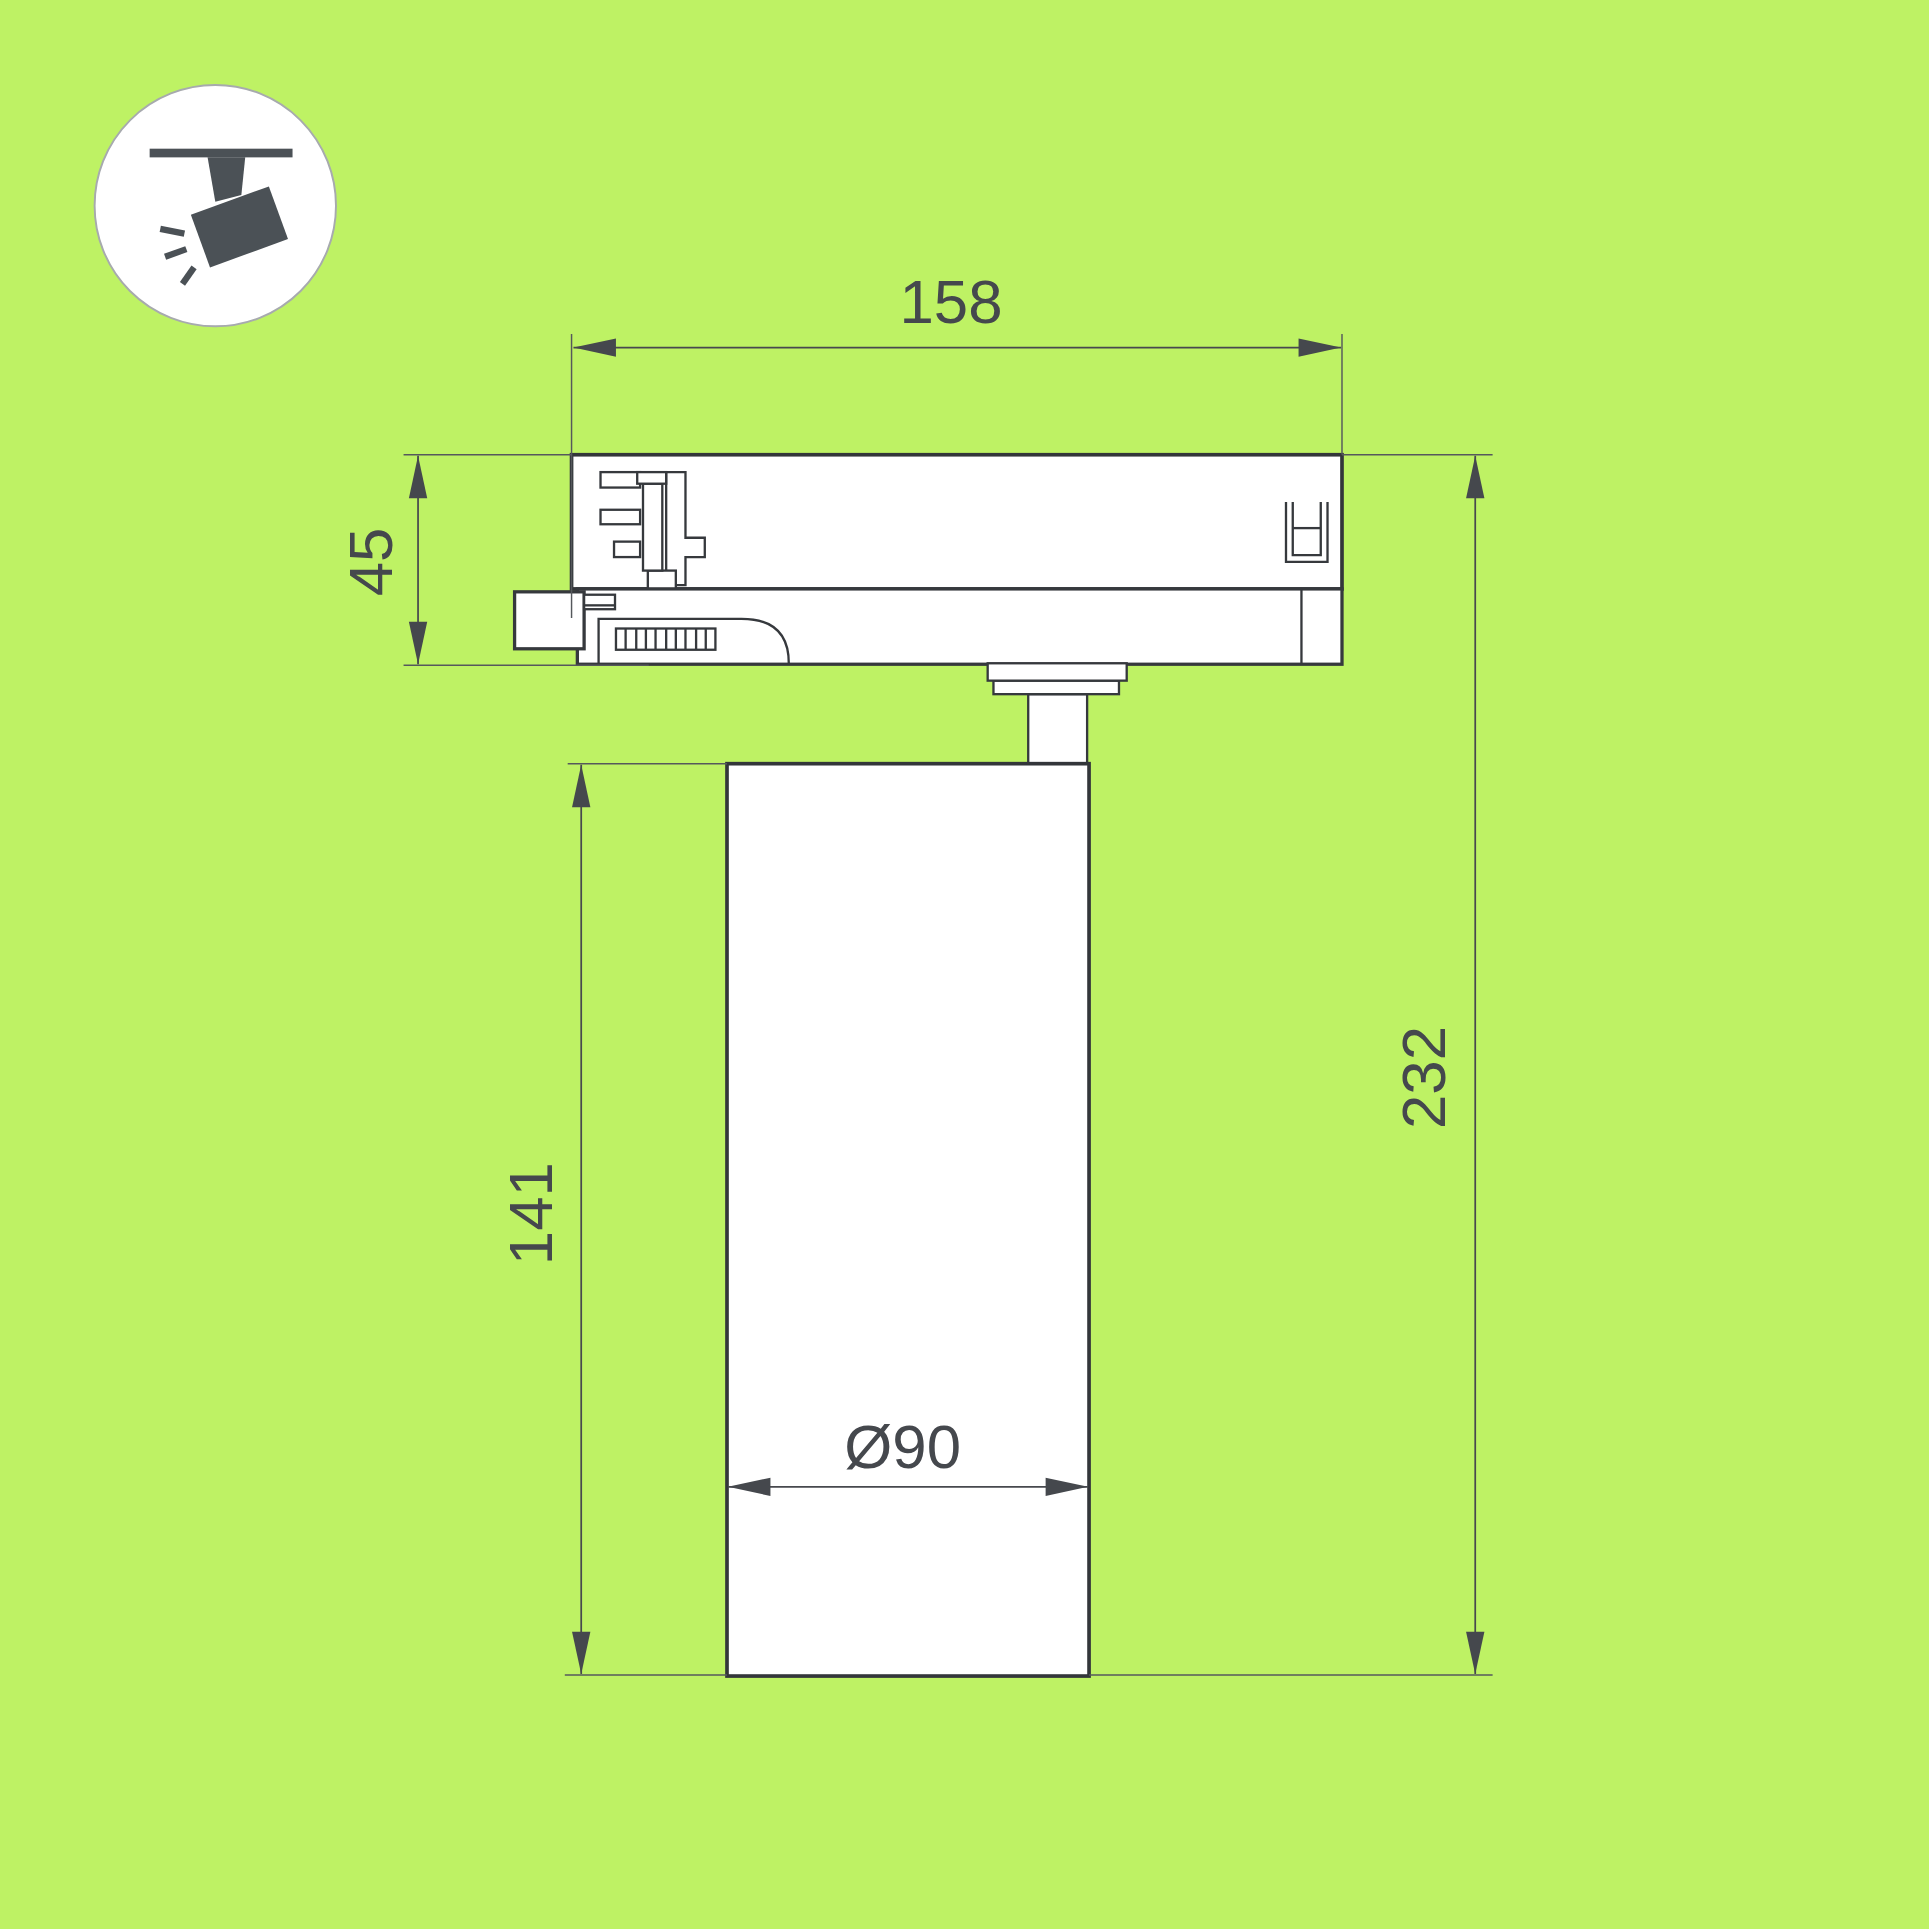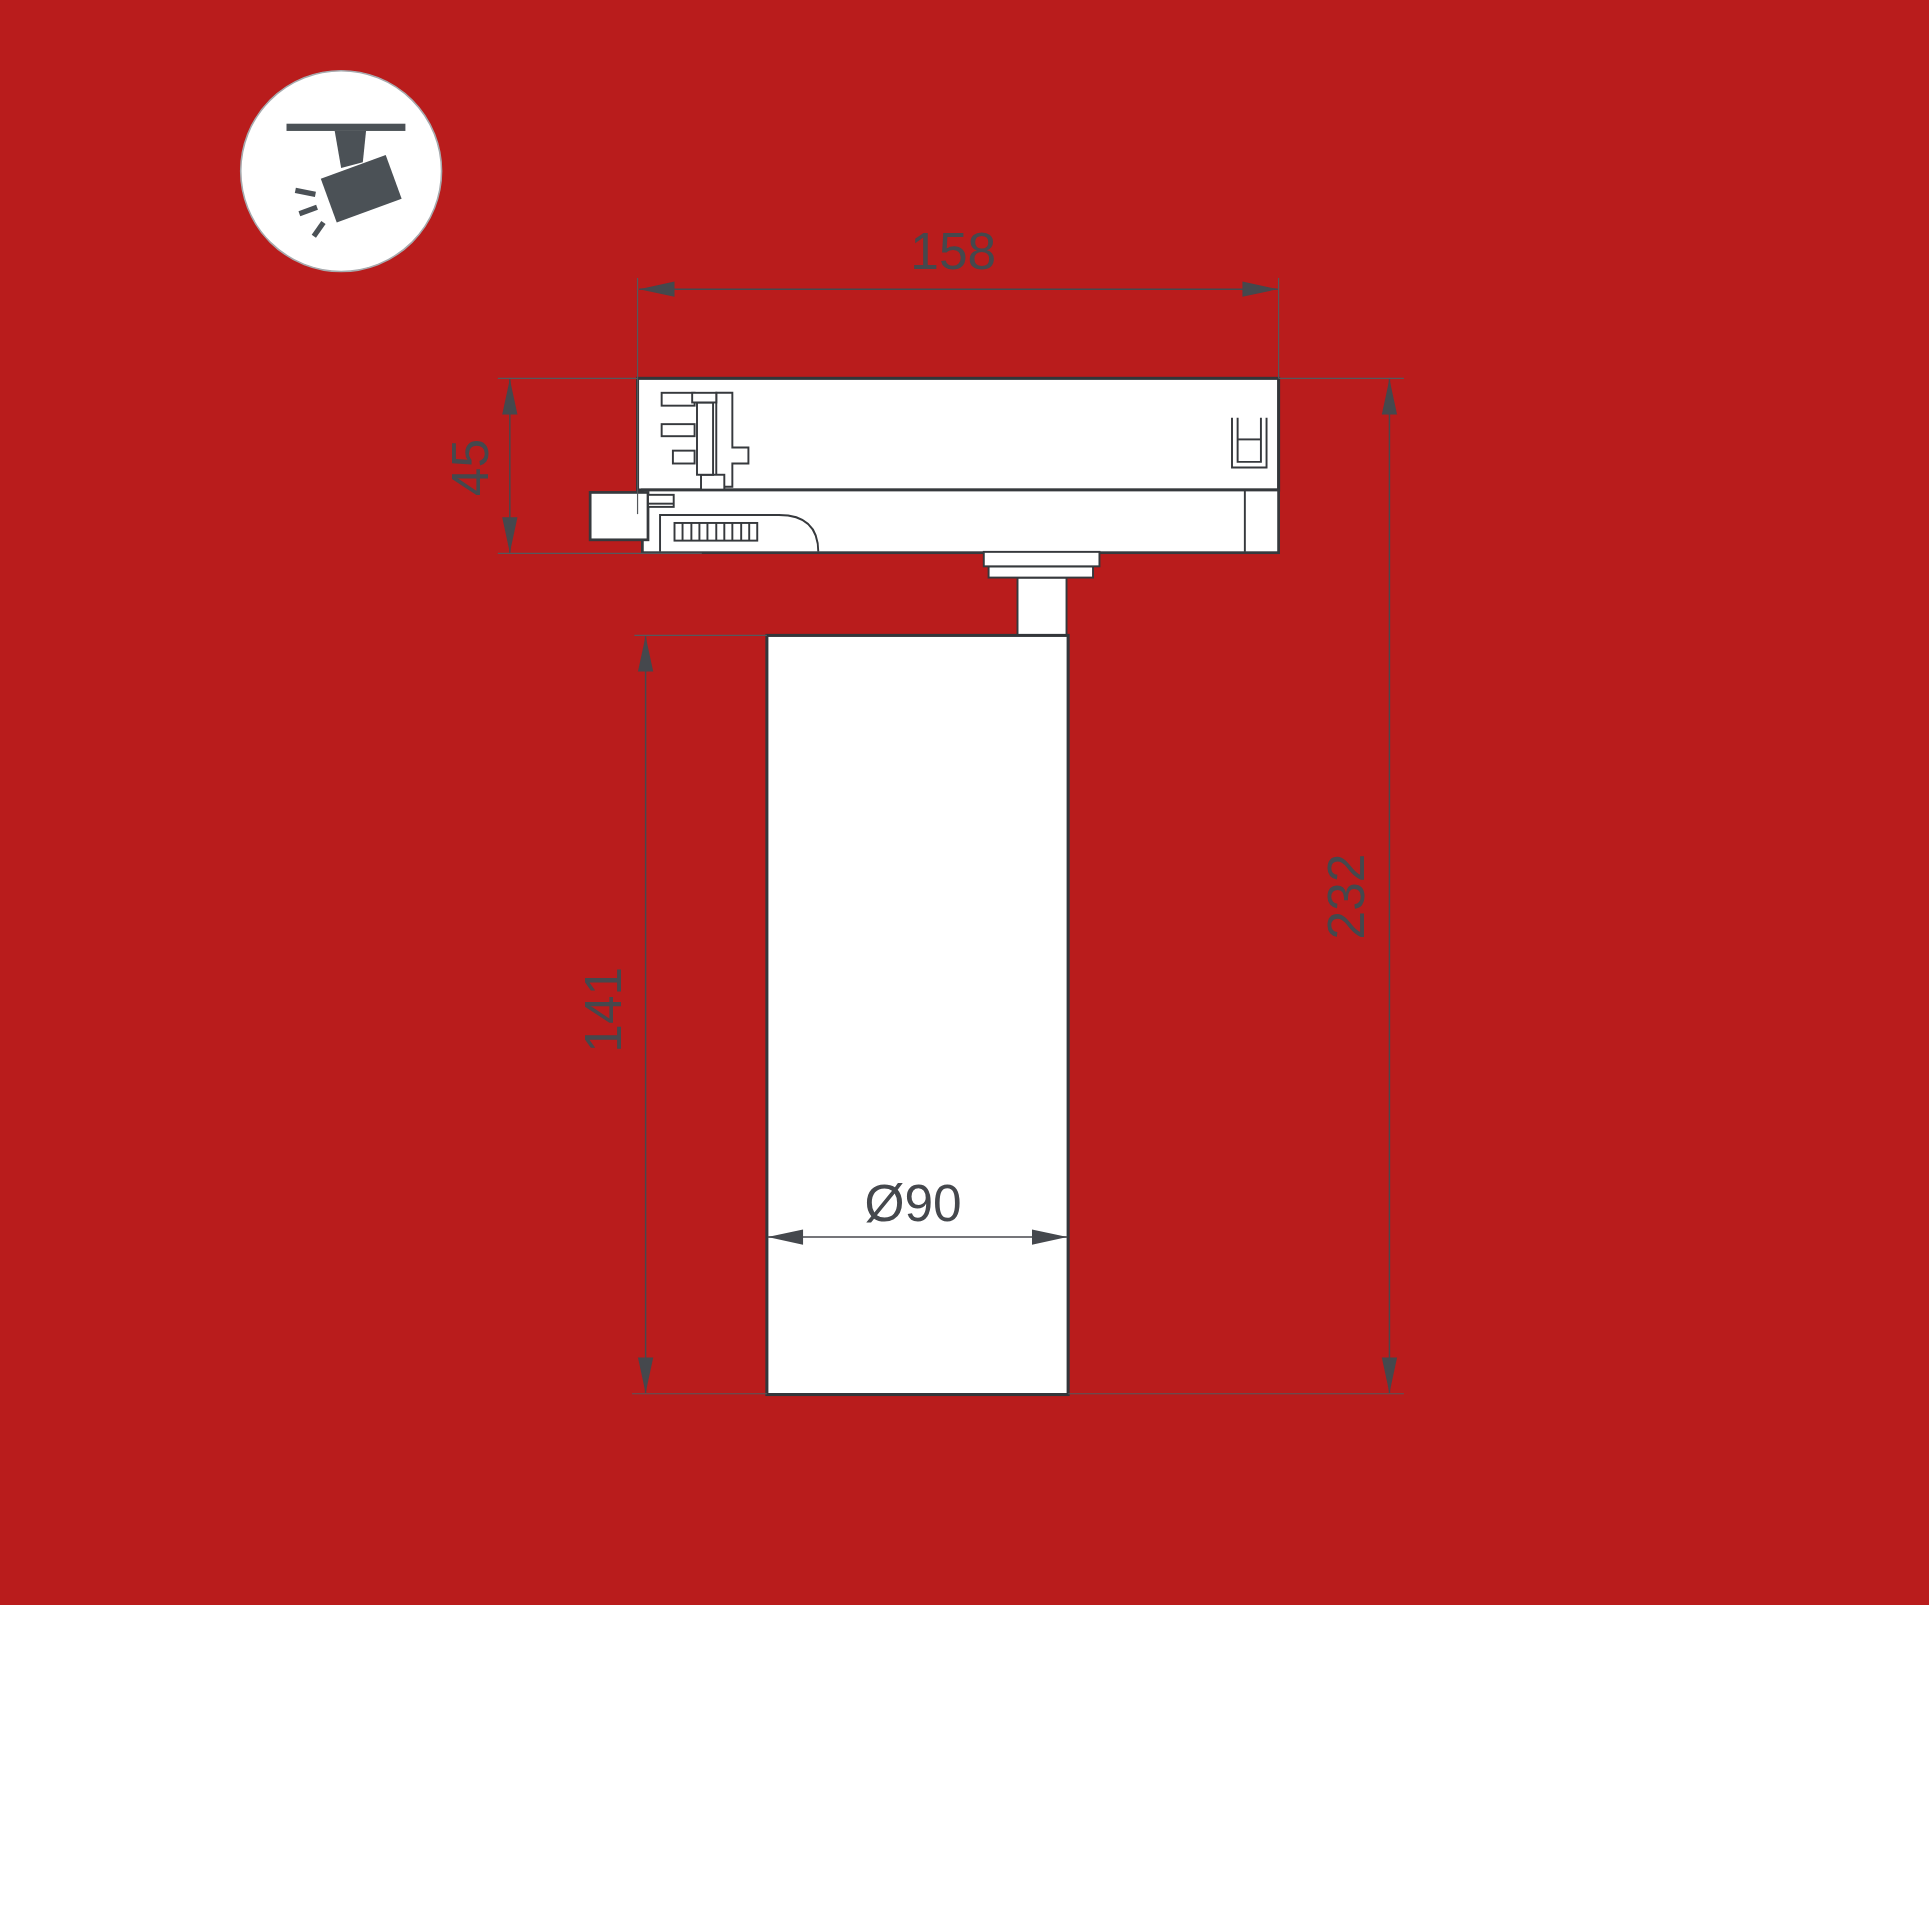--- a/index.html
+++ b/index.html
@@ -1,17 +1,17 @@
 <!DOCTYPE html>
 <html><head>
 <meta charset="utf-8">
 <style>
   html,body{margin:0;padding:0;background:#ffffff;}
   body{font-family:"Liberation Sans", sans-serif;}
-  .stage{width:1929px;height:1605px;background:#b91c1c;overflow:hidden;}
+  .stage{width:1929px;height:1929px;background:#bef264;overflow:hidden;}
   svg{display:block;width:100%;height:100%;}
   .part{fill:#ffffff;stroke:#36393d;stroke-width:3.4;}
   .part-heavy{fill:#ffffff;stroke:#33363a;stroke-width:3.8;}
   .detail{fill:#ffffff;stroke:#36393d;stroke-width:2.4;}
   .detail-line{fill:none;stroke:#36393d;stroke-width:2.4;}
   .thin{fill:none;stroke:#55585c;stroke-width:1.5;}
   .dimline{fill:none;stroke:#47494e;stroke-width:1.8;}
   .arrow{fill:#45484d;stroke:none;}
   .dim-text{font-family:"Liberation Sans", sans-serif;font-size:64px;fill:#45484d;}
   .icon-fill{fill:#4b5156;stroke:none;}

